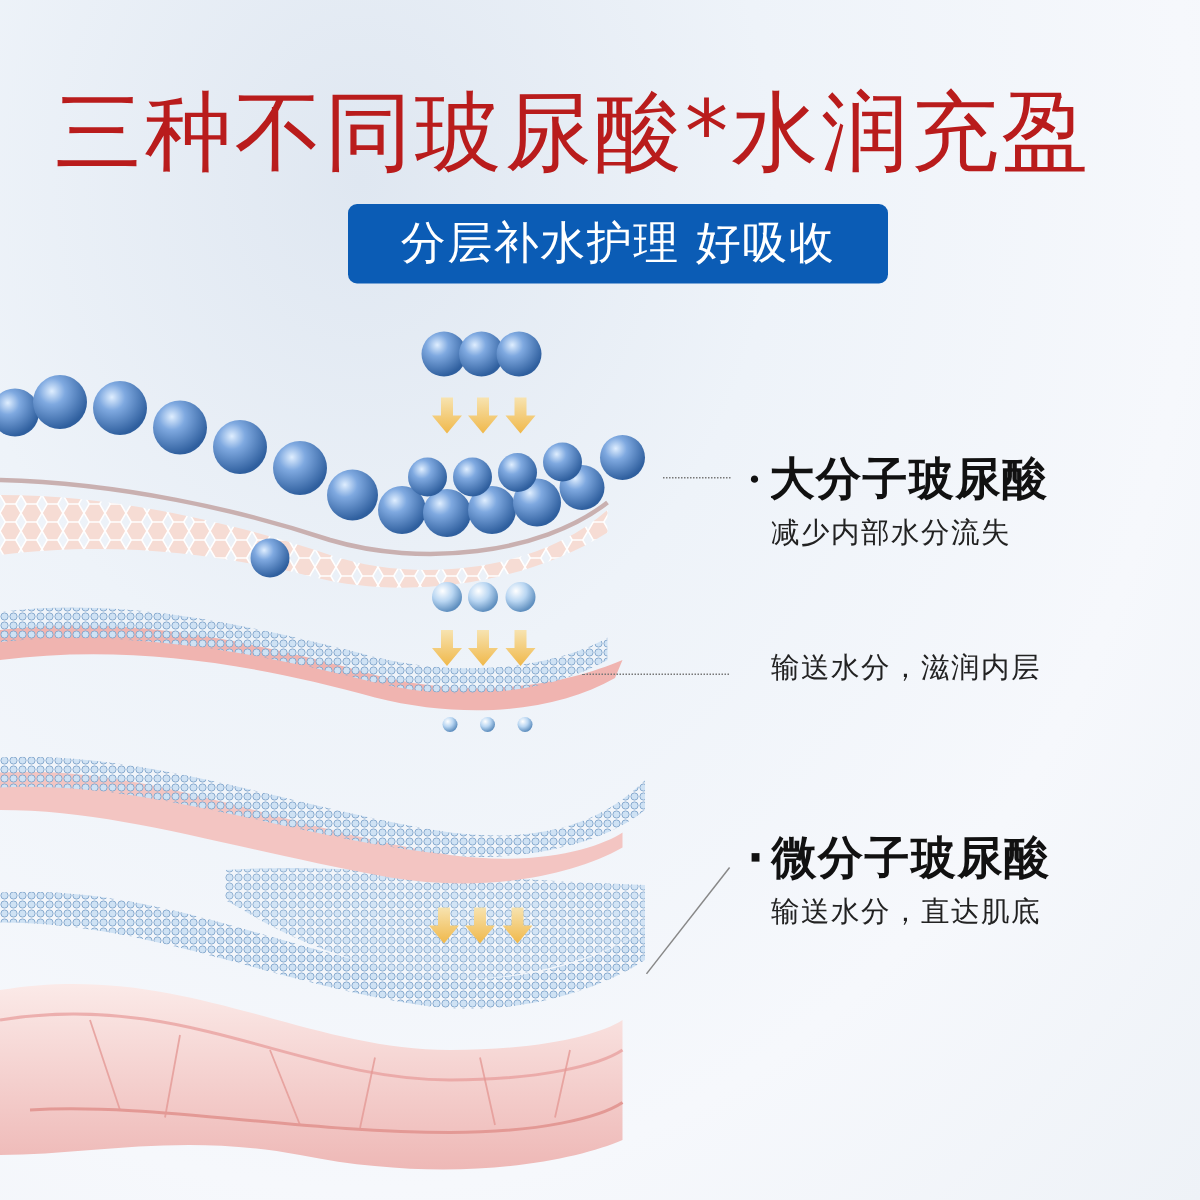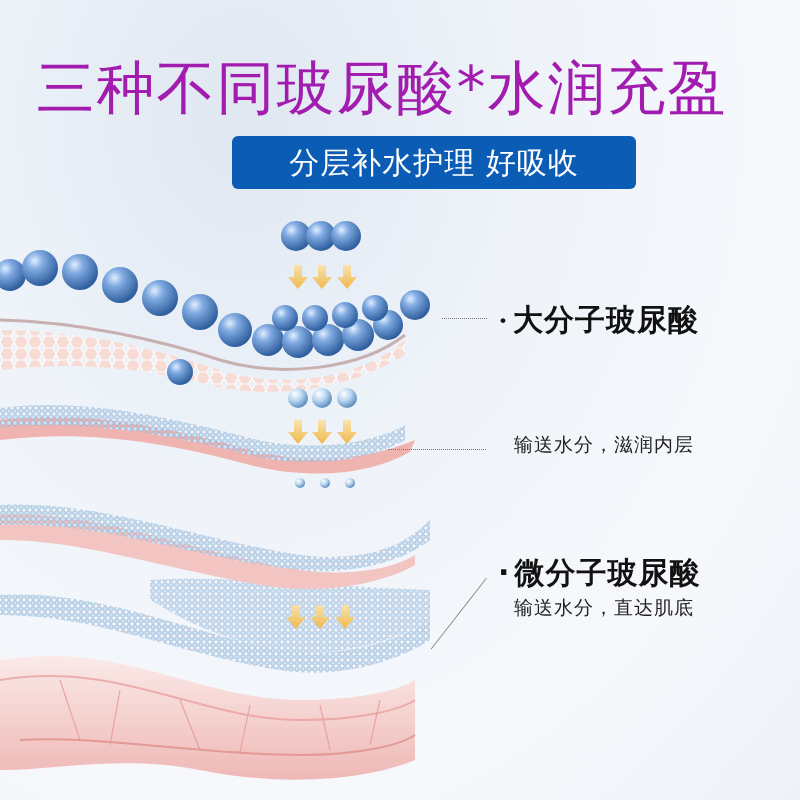--- a/index.html
+++ b/index.html
@@ -4,25 +4,25 @@
 <style>
   * { margin: 0; padding: 0; box-sizing: border-box; }
   html, body { width: 800px; height: 800px; overflow: hidden; }
   body {
     position: relative;
     font-family: "DejaVu Sans", "Liberation Sans", sans-serif;
     background: radial-gradient(ellipse at 30% 15%, #dfe7f1 0%, #eef3f9 35%, #f6f8fc 70%, #eef2f7 100%);
   }
   .title {
     position: absolute; left: 0; top: 48px; width: 764px;
-    text-align: center; font-size: 58px; color: #a21caf;
+    text-align: center; font-size: 58px; color: #b91c1c;
     letter-spacing: 2px; font-weight: 400; line-height: 80px;
   }
   .subtitle-badge {
-    position: absolute; left: 232px; top: 136px; width: 404px; height: 53px;
+    position: absolute; left: 232px; top: 136px; width: 360px; height: 53px;
     background: #0b5cb5; border-radius: 6px; color: #fff;
     font-size: 30px; line-height: 53px; text-align: center; letter-spacing: 1px;
   }
   .label-block { position: absolute; left: 498px; }
   .label-title { font-size: 30px; font-weight: 700; color: #111; line-height: 40px; letter-spacing: 1px; }
   .label-title .dot { font-weight: 700; margin-right: 4px; }
   .label-desc { font-size: 19px; color: #222; margin-left: 16px; margin-top: 2px; letter-spacing: 1px; }
   .leader { position: absolute; border-top: 1px dotted #777; height: 0; }
   .leader-diag { position: absolute; width: 1px; background: #888; transform-origin: top left; }
   svg.illus { position: absolute; left: 0; top: 0; }
@@ -133,20 +133,21 @@
     <path d="M341 605 h8 v12 h6 l-10 12 l-10 -12 h6 z"></path>
   </g>
 </svg>
 
 <div class="leader" style="left:442px; top:318px; width:45px;"></div>
 <div class="leader" style="left:388px; top:449px; width:98px;"></div>
 <div class="leader-diag" style="left:486px; top:578px; height:90px; transform: rotate(38deg);"></div>
 
 <div class="label-block" style="top:300px;font-family:Liberation Serif, serif;">
   <div class="label-title"><span class="dot">·</span><span>大分子玻尿酸</span></div>
+  <div class="label-desc">减少内部水分流失</div>
 </div>
 <div class="label-block" style="top:430px;">
   <div class="label-desc">输送水分，滋润内层</div>
 </div>
 <div class="label-block" style="top:553px;">
   <div class="label-title"><span class="dot">·</span><span>微分子玻尿酸</span></div>
   <div class="label-desc">输送水分，直达肌底</div>
 </div>
 
 </body></html>

